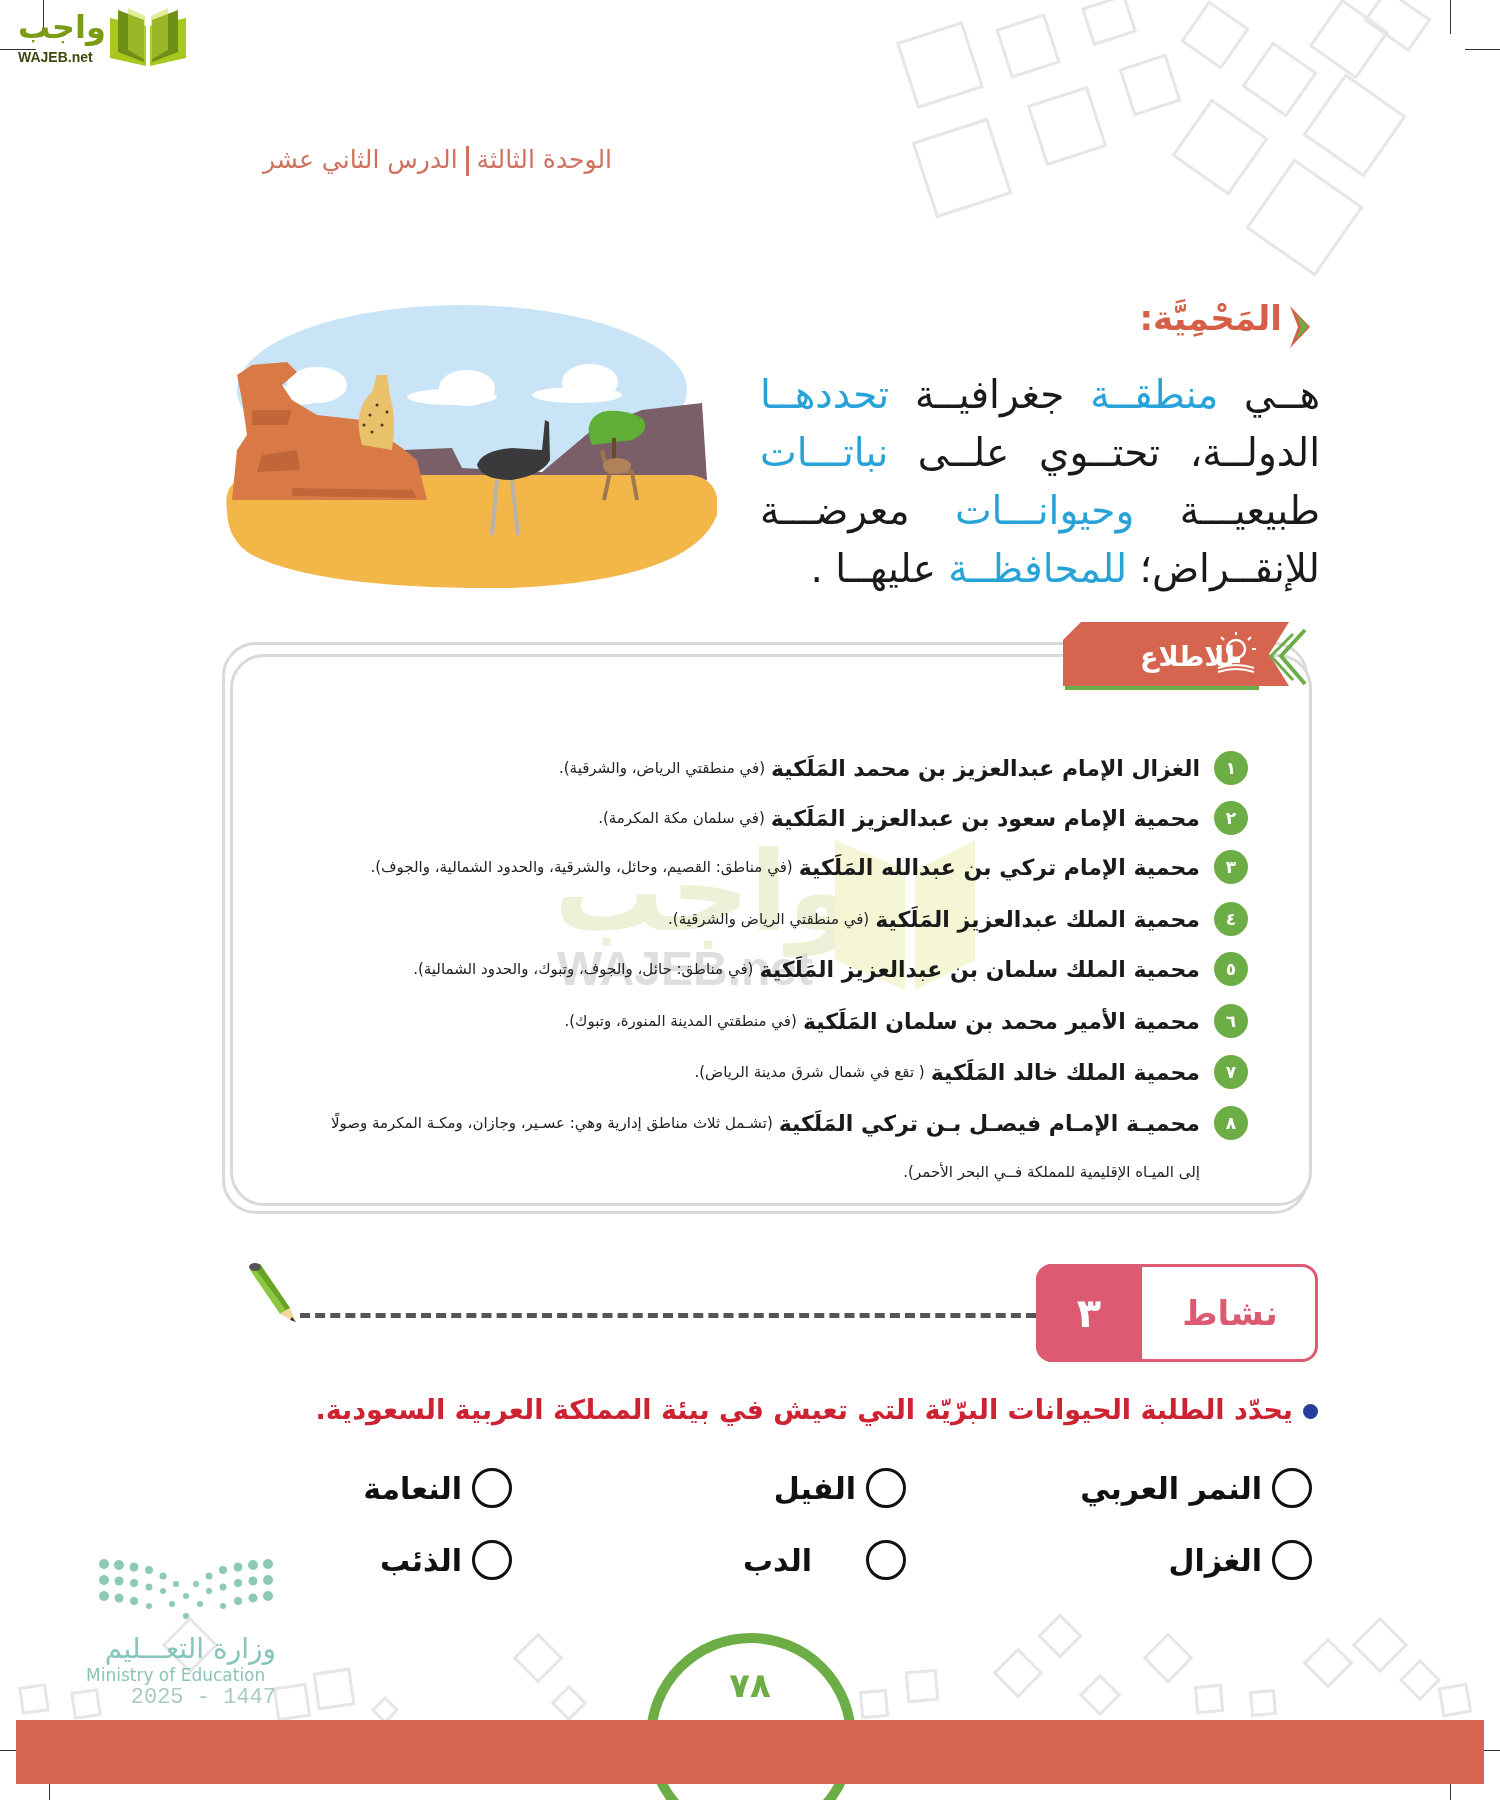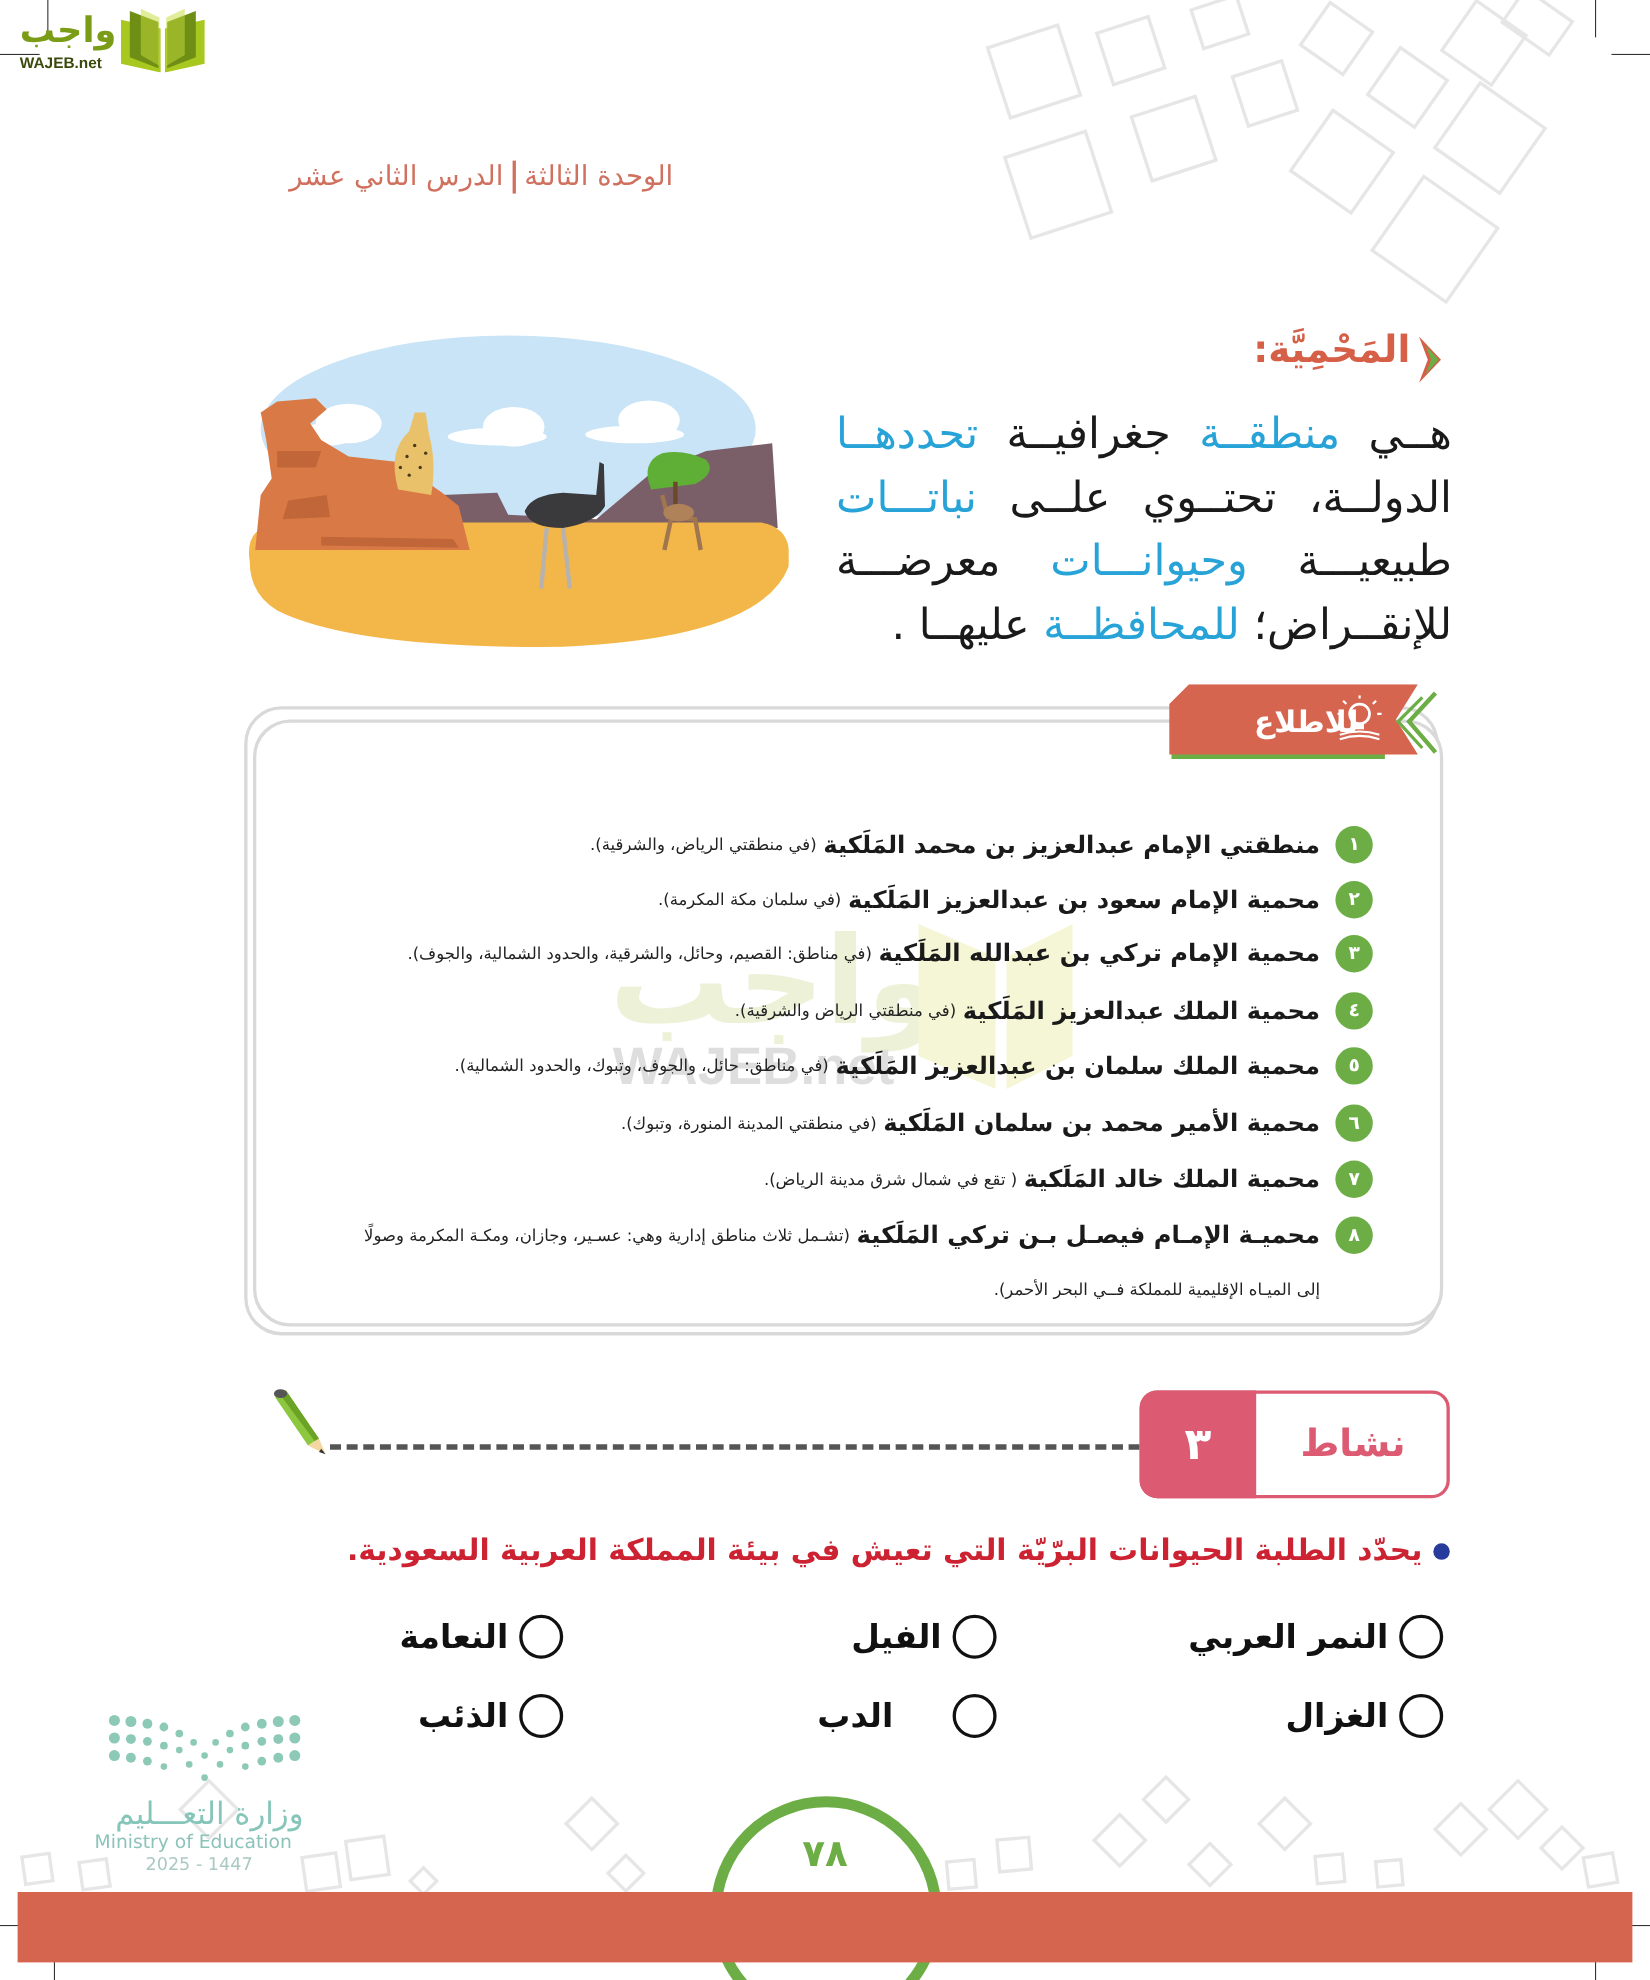--- a/index.html
+++ b/index.html
@@ -51,21 +51,21 @@
   .question .dot { display: inline-block; width: 15px; height: 15px; border-radius: 50%; background: #283c9c; margin-left: 10px; vertical-align: middle; }
 
   .opt { position: absolute; display: flex; align-items: center; white-space: nowrap; direction: rtl; }
   .opt .radio { width: 40px; height: 40px; border: 3px solid #111; border-radius: 50%; margin-left: 10px; flex: none; }
   .opt .lbl { font-size: 30px; font-weight: bold; color: #111; }
 
   
   .ministry { position: absolute; left: 86px; top: 1558px; width: 190px; }
   .ministry .ar { font-size: 28px; color: #86c5ba; margin-top: 6px; }
   .ministry .en { font-size: 17px; color: #8cc3b8; font-family: "DejaVu Sans", sans-serif; direction: ltr; text-align: left; }
-  .ministry .yr { font-size: 16px; color: #a9c9c2; direction: ltr; text-align: center; }
+  .ministry .yr { font-size: 22px; color: #a9c9c2; direction: ltr; text-align: right; font-family: Liberation Mono, monospace; }
   .page-arc { position: absolute; left: 646px; top: 1633px; width: 210px; height: 210px; border: 10px solid #6cae45; border-radius: 50%; background: #fff; }
   .page-num { position: absolute; left: 700px; top: 1665px; width: 100px; text-align: center; font-size: 34px; color: #6cae45; font-weight: bold; }
   .footer-bar { position: absolute; left: 16px; top: 1720px; width: 1468px; height: 64px; background: #d66550; }
 
   
   .logo { position: absolute; left: 8px; top: 6px; width: 180px; height: 60px; }
   .logo-ar { position: absolute; left: 10px; top: 2px; font-size: 32px; font-weight: bold; color: #7a9c16; }
   .logo-en { position: absolute; left: 10px; top: 43px; font-size: 14px; font-weight: bold; color: #3b4a0c; font-family: "Liberation Sans", sans-serif; direction: ltr; }
 </style>
 </head>
@@ -196,21 +196,21 @@
 
 <svg class="wm" viewBox="0 0 490 160">
   <text x="200" y="100" font-size="110" font-weight="bold" fill="#dfe6b8" font-family="DejaVu Sans, sans-serif" text-anchor="middle">واجب</text>
   <text x="180" y="155" font-size="48" font-weight="bold" fill="#c4c4c4" font-family="Liberation Sans, sans-serif" text-anchor="middle">WAJEB.net</text>
   <path d="M330 10 L400 40 L400 160 L330 130 Z M470 10 L410 40 L410 160 L470 130 Z" fill="#eef0b4"></path>
 </svg>
 
 <div id="items-container">
     <div class="item" style="top: 748px; right: 252px;">
       <span class="num">١</span>
-      <span class="item-name">منطقتي الإمام عبدالعزيز بن محمد المَلَكية</span>
+      <span class="item-name">الغزال الإمام عبدالعزيز بن محمد المَلَكية</span>
       <span class="item-note">(في منطقتي الرياض، والشرقية).</span>
     </div>
     <div class="item" style="top: 798px; right: 252px;">
       <span class="num">٢</span>
       <span class="item-name">محمية الإمام سعود بن عبدالعزيز المَلَكية</span>
       <span class="item-note">(في سلمان مكة المكرمة).</span>
     </div>
     <div class="item" style="top: 847px; right: 252px;">
       <span class="num">٣</span>
       <span class="item-name">محمية الإمام تركي بن عبدالله المَلَكية</span>

